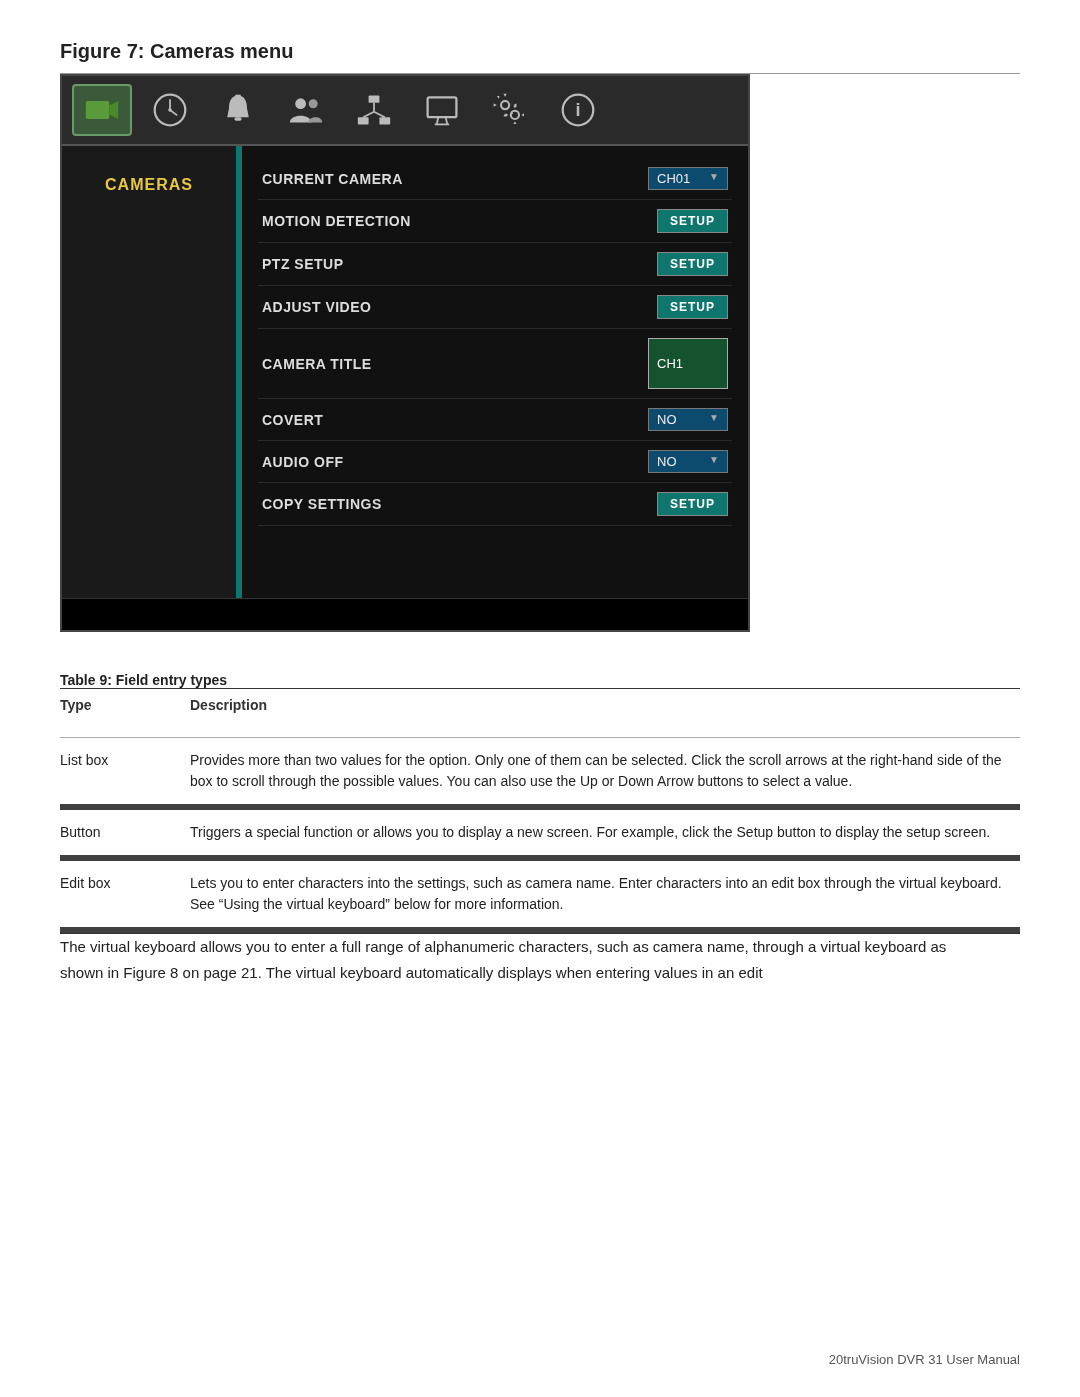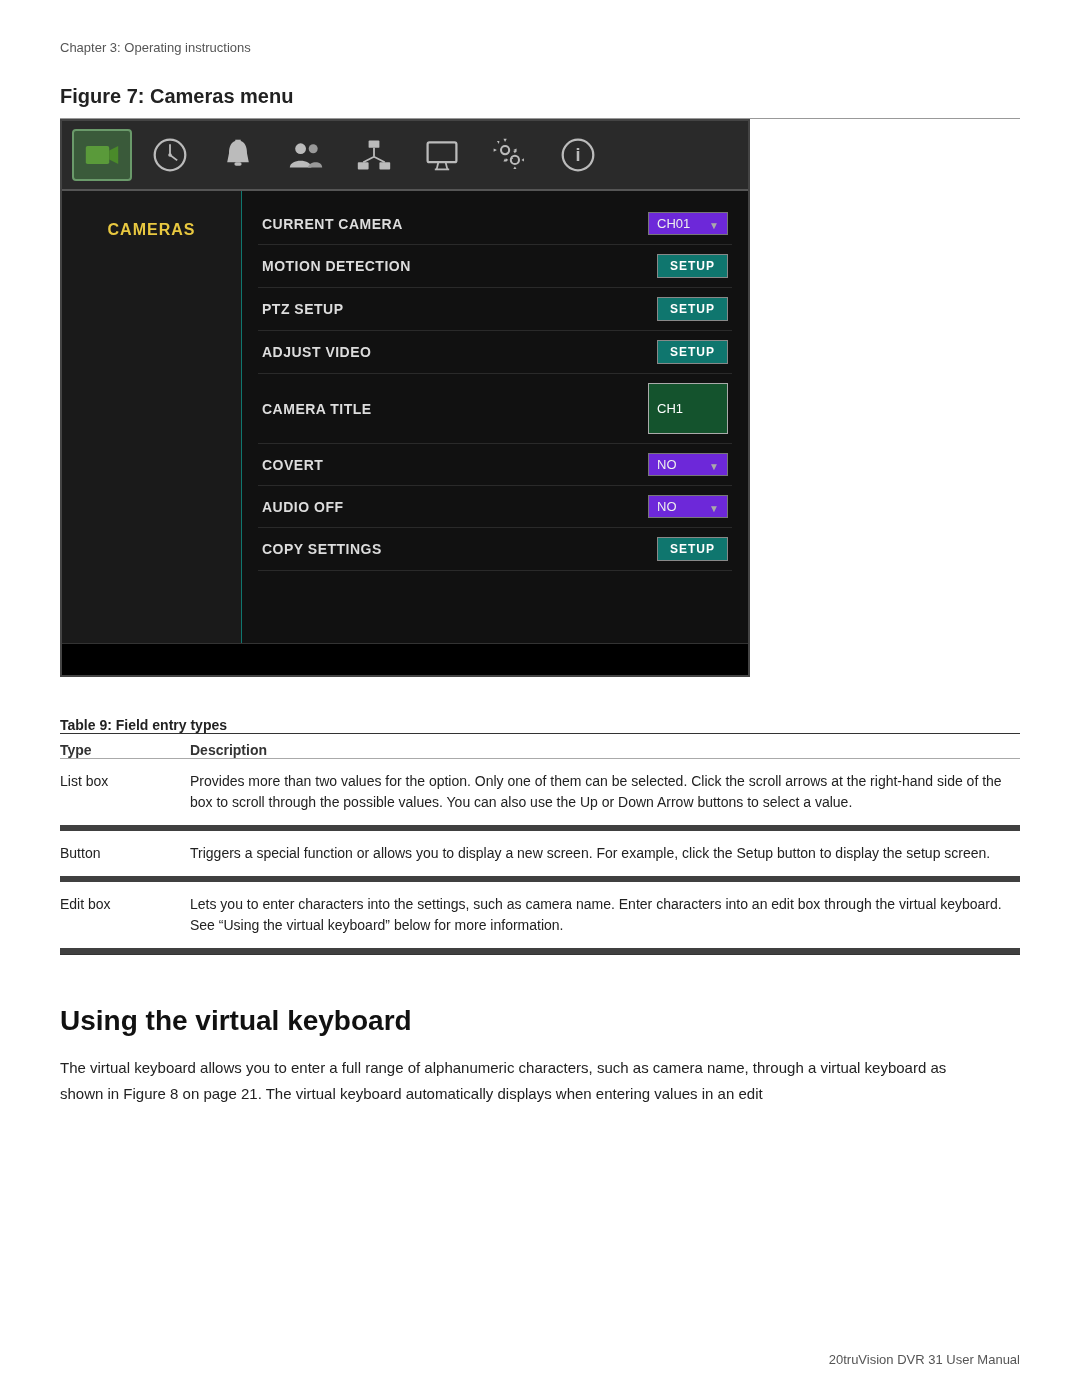--- a/index.html
+++ b/index.html
@@ -80,21 +80,21 @@
       min-height: 320px;
     }
 
     .dvr-sidebar {
       width: 180px;
       background: #1a1a1a;
       display: flex;
       align-items: flex-start;
       justify-content: center;
       padding: 30px 10px;
-      border-right: 1px solid #0f766e;
+      border-right: 6px solid #0f766e;
     }
 
     .dvr-sidebar-label {
       color: #e8c840;
       font-size: 16px;
       font-weight: bold;
       letter-spacing: 1px;
       font-family: 'Arial Black', Arial, sans-serif;
     }
 
@@ -115,27 +115,27 @@
     .dvr-menu-label {
       color: #ddd;
       font-size: 14px;
       font-weight: bold;
       letter-spacing: 0.5px;
       font-family: 'Arial Black', Arial, sans-serif;
       text-transform: uppercase;
     }
 
     .dvr-menu-value {
-      background: #6d28d9;
+      background: #0c4a6e;
       color: #eee;
       font-size: 13px;
       padding: 3px 8px;
       min-width: 80px;
       display: flex;
-      align-items: flex-end;
+      align-items: flex-start;
       justify-content: space-between;
       border: 1px solid #777;
     }
 
     .dvr-menu-value .arrow {
       color: #aaa;
       font-size: 10px;
       margin-left: 6px;
     }
 
@@ -180,21 +180,21 @@
 
     .field-table {
       width: 100%;
       border-collapse: collapse;
     }
 
     .field-table th {
       text-align: left;
       font-weight: bold;
       font-size: 14px;
-      padding: 8px 12px 0 0;
+      padding: 8px 12px 24px 0;
       border-bottom: 1px solid #aaa;
       color: #333;
     }
 
     .field-table td {
       text-align: left;
       font-size: 14px;
       padding: 12px 12px 12px 0;
       vertical-align: top;
       border-bottom: 6px solid #404040;
@@ -239,21 +239,20 @@
       justify-content: flex-end;
       font-size: 13px;
       color: #555;
     }
   </style>
 </head>
 <body>
 
 <div class="page-wrapper">
 
-  <div class="chapter-header">Chapter 3: Operating instructions</div>
 
   <div class="figure-title">Figure 7: Cameras menu</div>
   <hr class="figure-divider">
 
   <div class="dvr-ui">
 
     <div class="dvr-icon-bar">
 
       <div class="dvr-icon active">
         <svg viewBox="0 0 40 30" xmlns="http://www.w3.org/2000/svg">
@@ -419,21 +418,20 @@
         <td>Triggers a special function or allows you to display a new screen. For example, click the Setup button to display the setup screen.</td>
       </tr>
       <tr>
         <td>Edit box</td>
         <td>Lets you to enter characters into the settings, such as camera name. Enter characters into an edit box through the virtual keyboard. See “Using the virtual keyboard” below for more information.</td>
       </tr>
     </tbody>
   </table>
   <hr class="bottom-divider">
 
-  <h2 class="section-heading">Using the virtual keyboard</h2>
   <p class="section-paragraph">The virtual keyboard allows you to enter a full range of alphanumeric characters, such as camera name, through a virtual keyboard as shown in Figure 8 on page 21. The virtual keyboard automatically displays when entering values in an edit</p>
 
   <div class="page-footer">
     <span>20</span>
     <span>truVision DVR 31 User Manual</span>
   </div>
 
 </div>
 
 </body></html>

